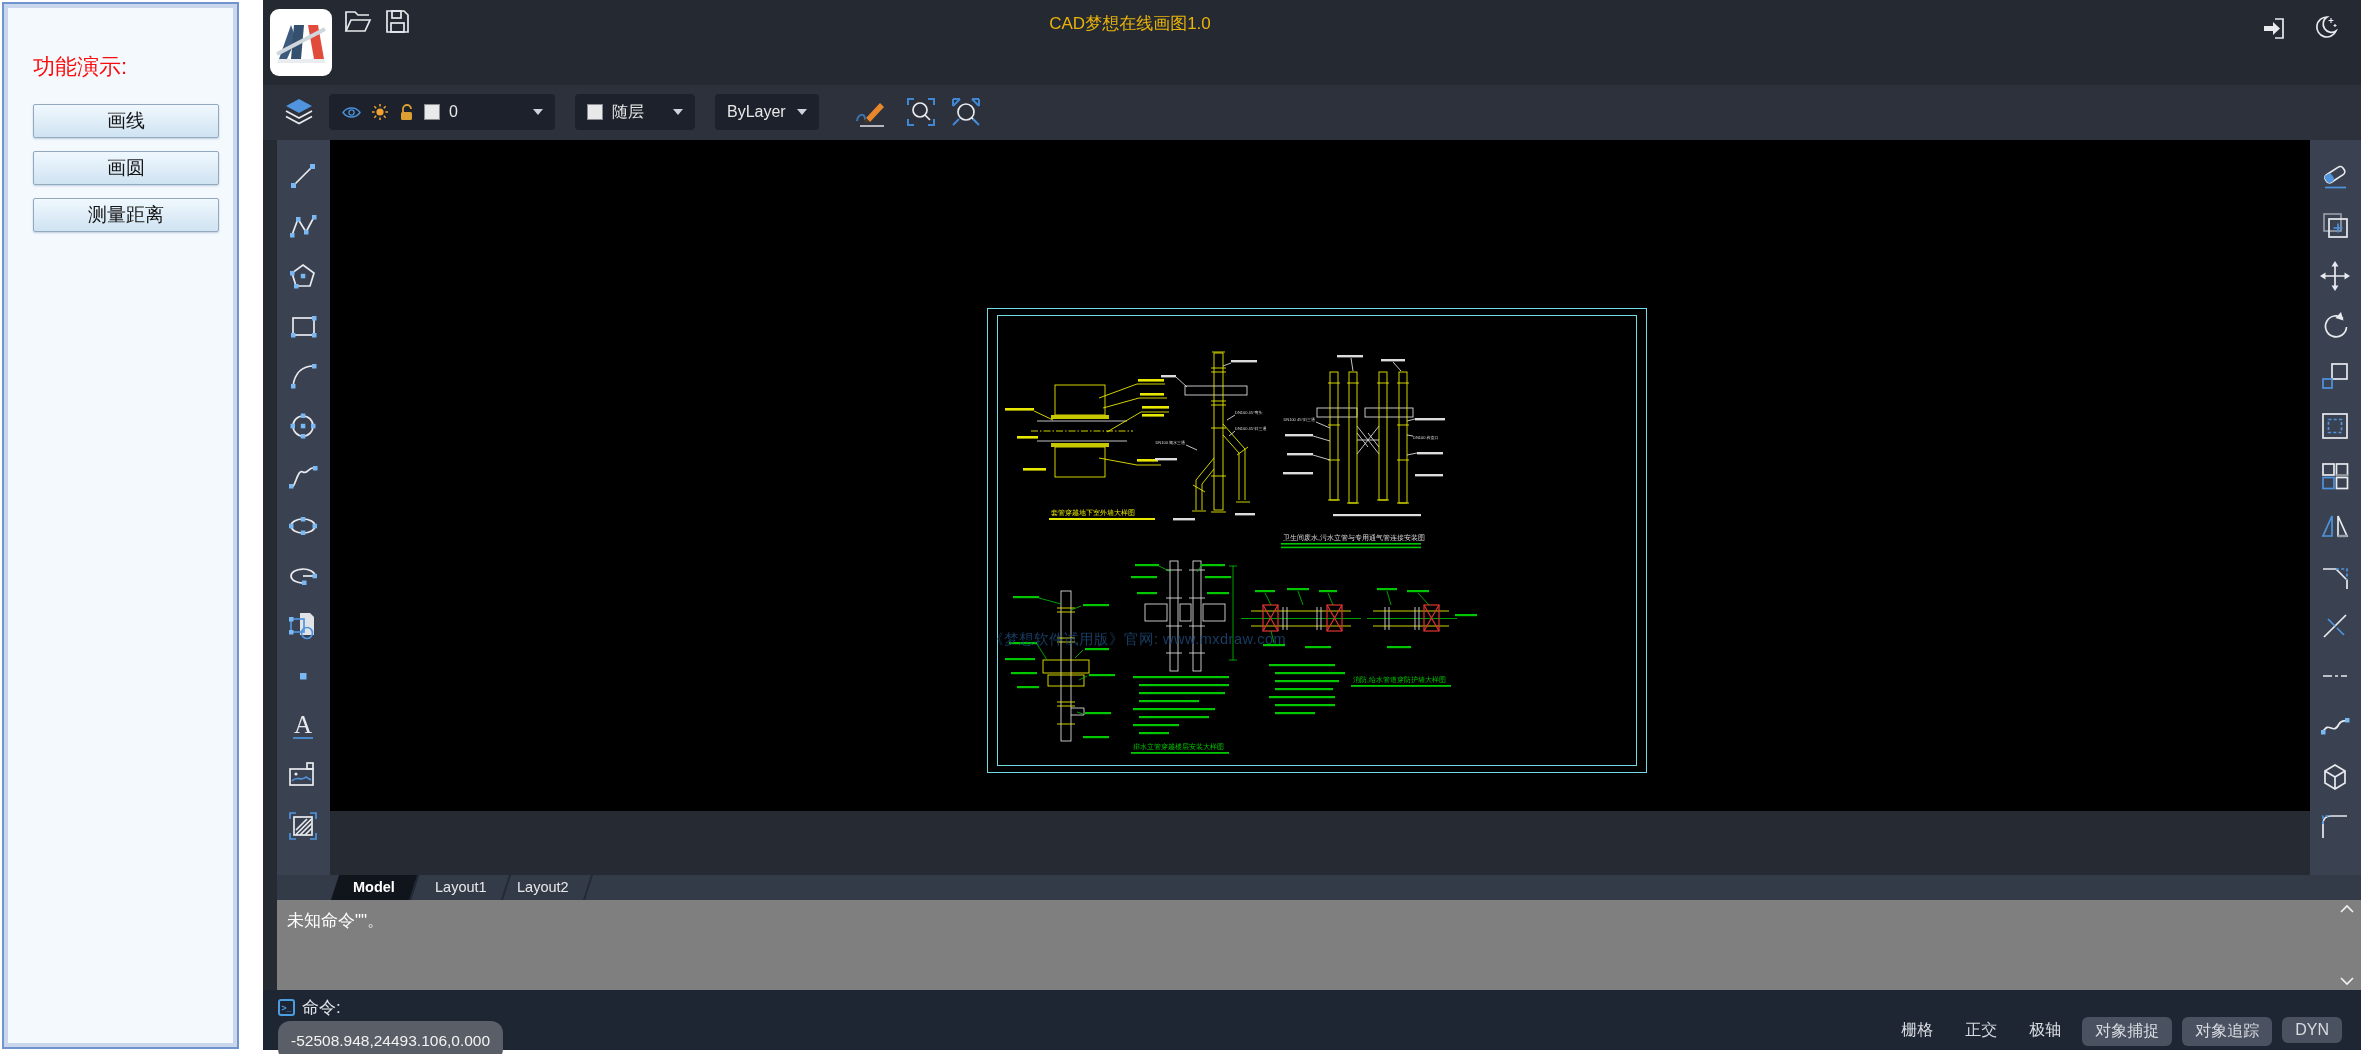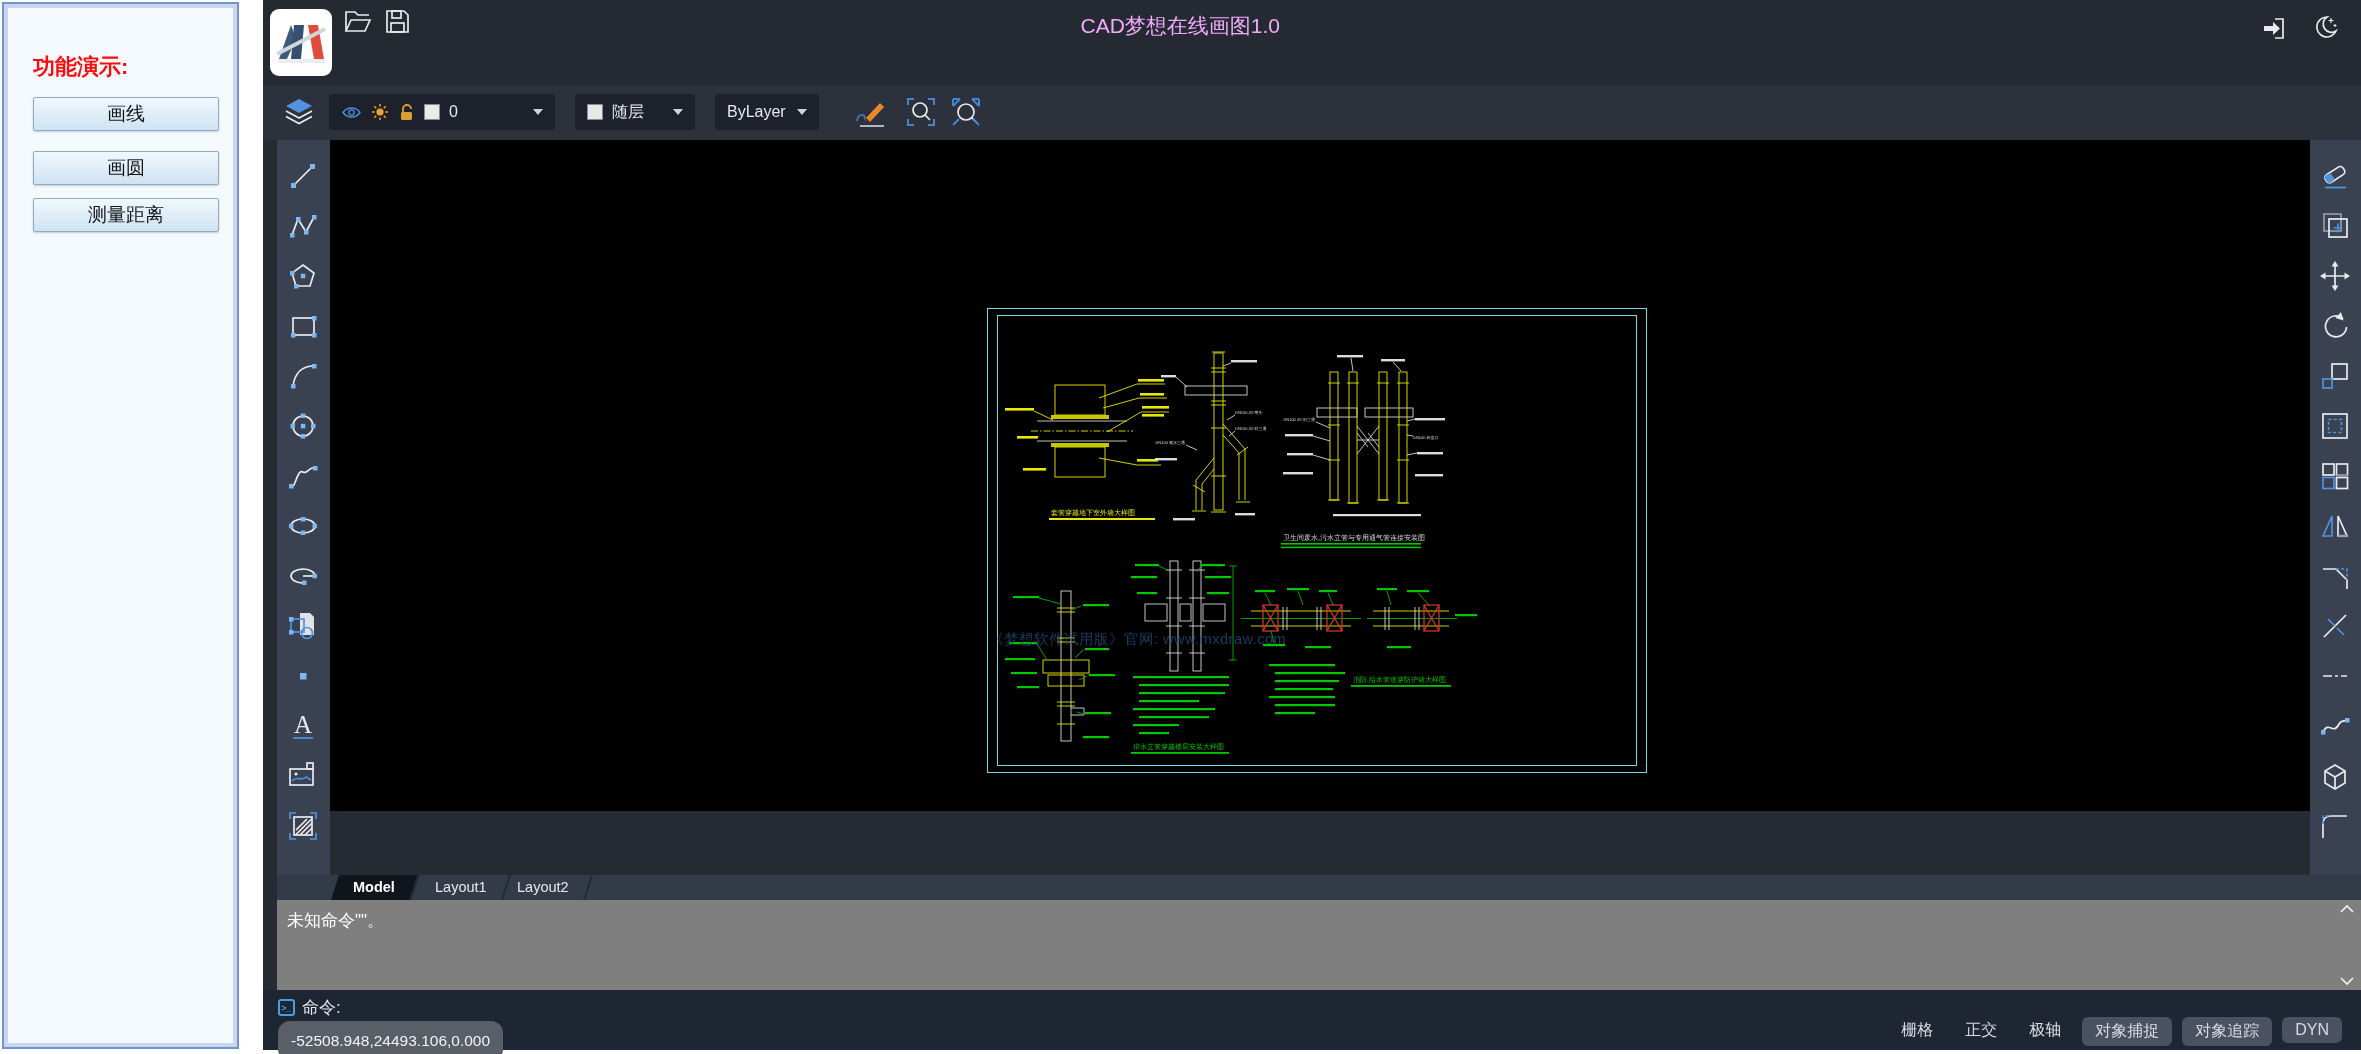--- a/index.html
+++ b/index.html
@@ -1,25 +1,25 @@
 <!DOCTYPE html>
 <html><head>
 <meta charset="utf-8">
 <style>
   html,body{margin:0;padding:0}
   body{width:2361px;height:1054px;background:#ffffff;font-family:"Liberation Sans",sans-serif;position:relative;overflow:hidden}
   
   .demo-panel{position:absolute;left:2px;top:2px;width:237px;height:1047px;background:#f4f9fe;border:2px solid #6f94cf;box-shadow:inset 0 0 0 4px #c9d6ec;box-sizing:border-box}
-  .demo-title{position:absolute;left:29px;top:48px;font-size:22px;font-weight:bold;color:#fb0d0d}
+  .demo-title{position:absolute;left:29px;top:48px;font-size:22px;font-weight:normal;color:#fb0d0d}
   .demo-btn{position:absolute;left:29px;width:186px;height:34px;line-height:32px;text-align:center;font-size:19px;color:#151515;background:linear-gradient(#f0f8fe,#cfe3f2);border:1px solid #93a9bd;border-radius:2px;box-sizing:border-box;box-shadow:0 1px 2px rgba(110,140,175,.4)}
   
   .app{position:absolute;left:263px;top:0;width:2098px;height:1050px;background:#262b33}
   .topbar{position:absolute;left:0;top:0;width:2098px;height:85px;background:#252a32}
   .logo{position:absolute;left:7px;top:9px;width:62px;height:67px;background:#fff;border-radius:9px}
-  .app-title{position:absolute;left:717px;top:12px;width:300px;text-align:right;color:#f0abfc;font-size:21px}
+  .app-title{position:absolute;left:717px;top:12px;width:300px;text-align:center;color:#eab308;font-size:17px}
   .menus{position:absolute;left:80px;top:47px;display:flex;gap:11px}
   .menu-btn{background:#56585b;color:#ededed;font-size:15px;height:26px;line-height:26px;padding:0 23px;border-radius:4px;white-space:nowrap}
   .topicon{position:absolute;top:8px}
   .toolbar{position:absolute;left:0;top:85px;width:2098px;height:55px;background:#2c313c}
   .tgroup{position:absolute;top:9px;height:36px;background:#1c212b;border-radius:4px;display:flex;align-items:center;gap:9px;padding:0 12px;box-sizing:border-box;color:#e8e8e8;font-size:16px}
   .swatch{width:14px;height:14px;background:#e9e9e9;border:1px solid #868b94;flex:0 0 auto}
   .caret{width:0;height:0;border-left:5px solid transparent;border-right:5px solid transparent;border-top:6px solid #cfd3da;margin-left:auto}
   
   .pal{position:absolute;top:140px;height:735px;background:#3a4150}
   .pal.left{left:14px;width:53px}
@@ -55,21 +55,21 @@
   .coord{position:absolute;left:15px;top:31px;height:24px;line-height:24px;border-radius:12px;background:#5a5e66;color:#f2f2f2;font-size:15.5px;padding:8px 13px}
   .toggles{position:absolute;right:14px;top:27px;display:flex;align-items:flex-start;font-size:16px;color:#d8dbe0}
   .toggle{margin:0 14px;padding:3px 2px}
   .toggle.pill{background:#4a5160;border-radius:6px;padding:4px 13px;margin:0 5px}
 </style>
 </head>
 <body>
 
 <div class="demo-panel">
   <div class="demo-title">功能演示:</div>
-  <div class="demo-btn" style="top:93px">画线</div>
+  <div class="demo-btn" style="top:100px">画线</div>
   <div class="demo-btn" style="top:147px">画圆</div>
   <div class="demo-btn" style="top:194px">测量距离</div>
 </div>
 
 <div class="app">
 
   <div class="topbar">
     <div class="logo">
       <svg width="62" height="67" viewBox="0 0 62 67">
         <polygon points="9,50 21,16 26,30 17,50" fill="#3d5a7d"></polygon>

